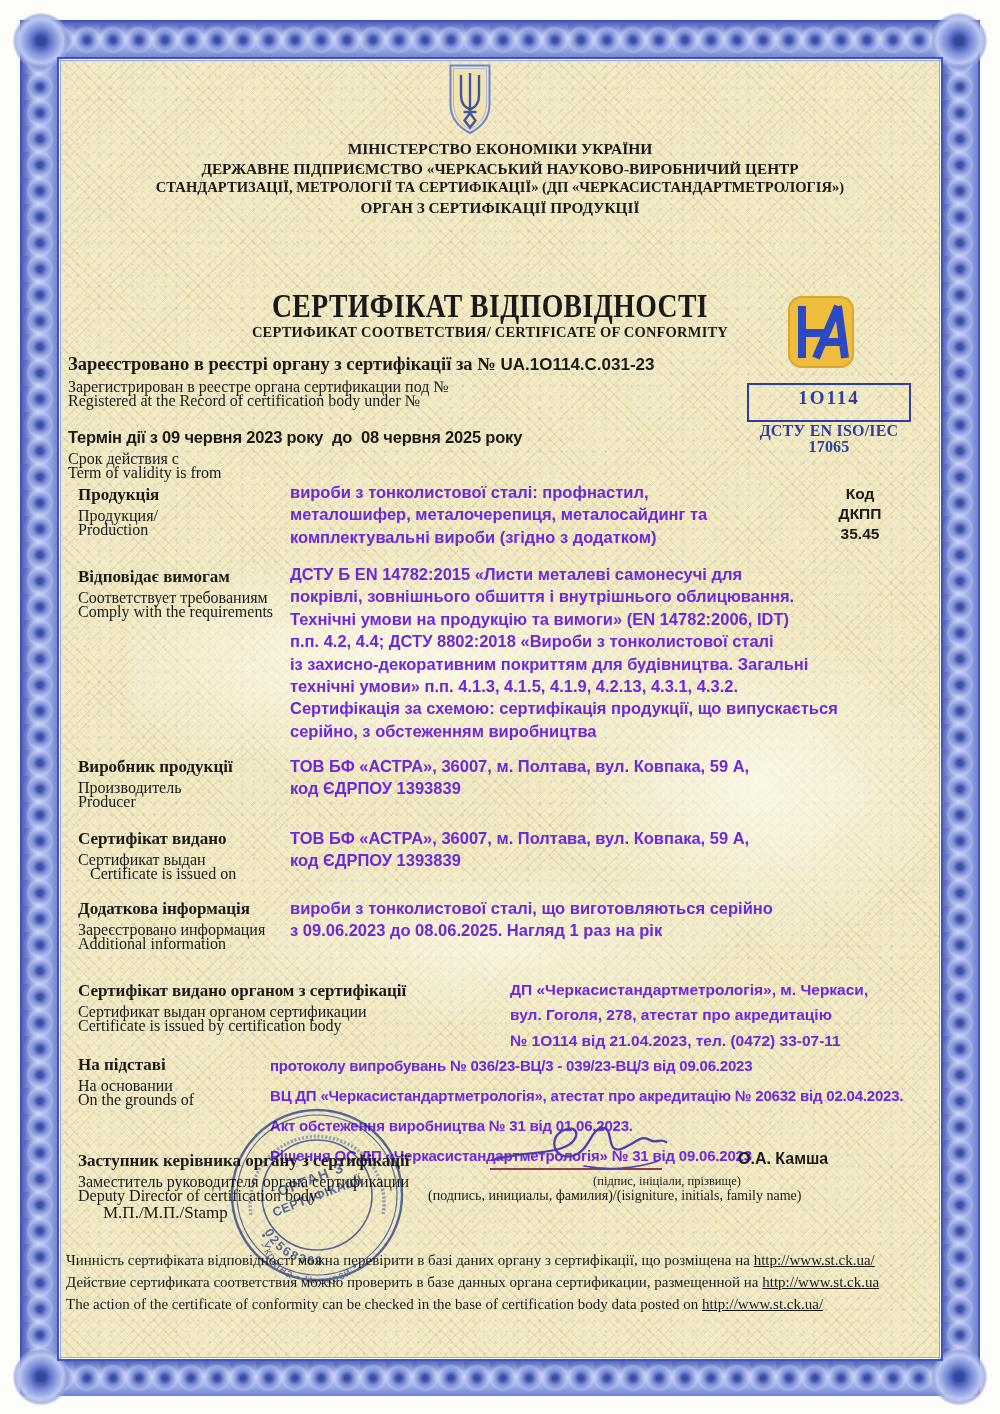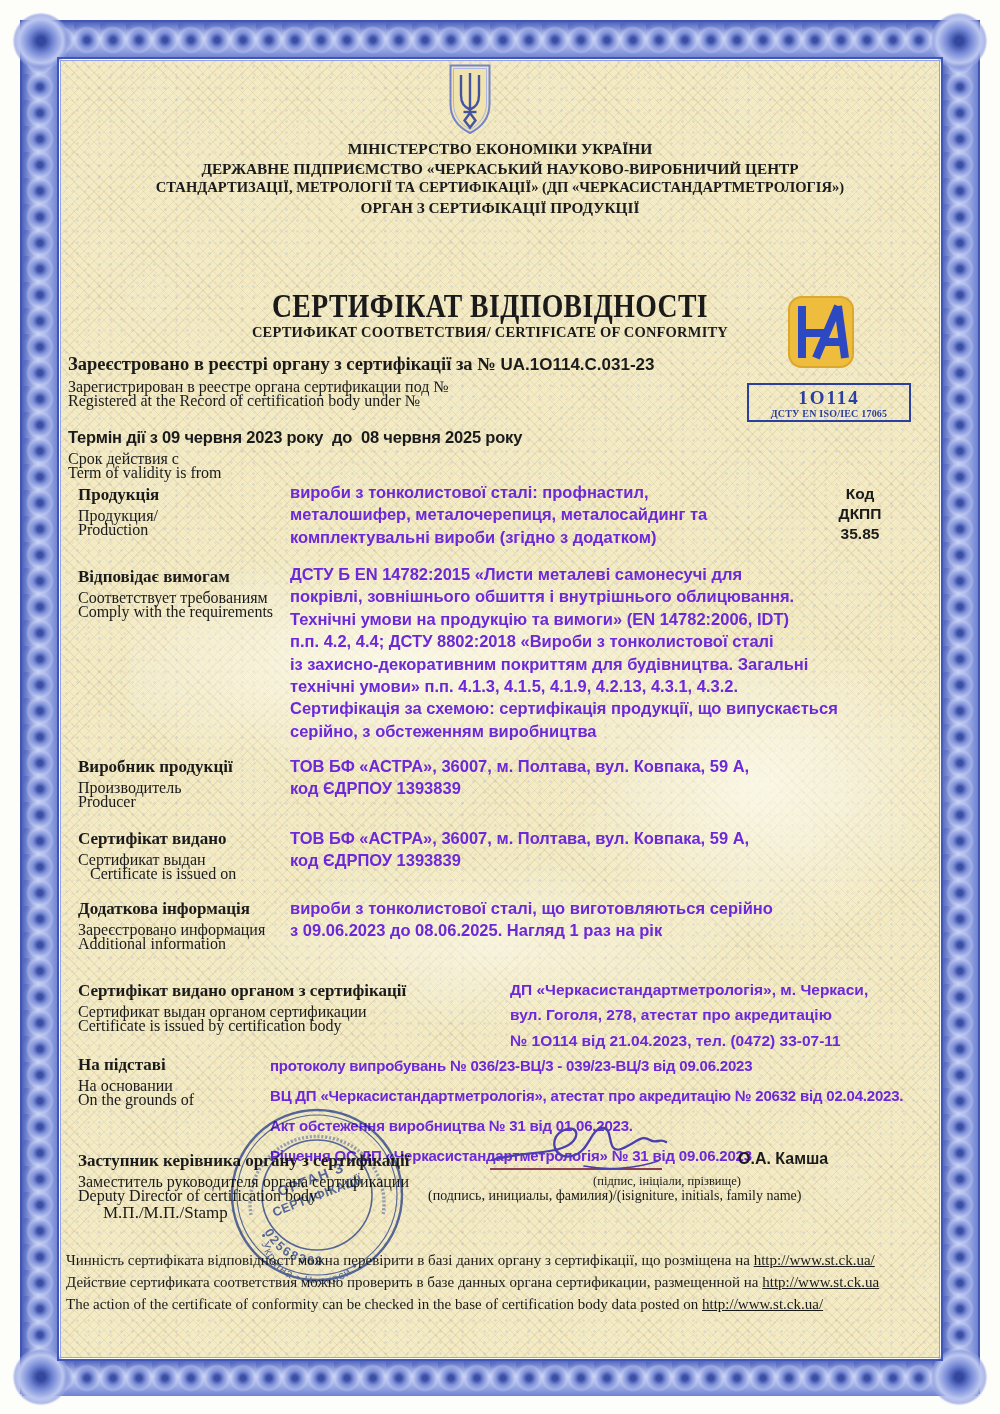--- a/index.html
+++ b/index.html
@@ -56,21 +56,21 @@
   .hdr .h1{font-size:15.5px;} .hdr .h2{font-size:15.3px;} .hdr .h3{font-size:14.6px;} .hdr .h4{font-size:15.3px;}
   .title{left:70px;width:840px;top:288px;text-align:center;font-size:33px;letter-spacing:.5px;
          transform:scaleX(.84);transform-origin:50% 50%;white-space:nowrap;}
   .subtitle{left:70px;width:840px;top:324px;text-align:center;font-size:14.5px;letter-spacing:.2px;}
 
   .acc-mark{left:788px;top:296px;width:66px;height:72px;background:#eebd3e;border-radius:14px;
             box-shadow:inset 0 0 0 2px rgba(180,130,20,.35);}
   .acc-box{left:747px;top:383px;width:160px;height:35px;border:2px solid #2b3f9e;color:#2b3f9e;
            text-align:center;line-height:1;}
   .acc-num{font-size:19px;font-weight:bold;letter-spacing:2px;margin-top:3px;}
-  .acc-std{font-size:10px;font-weight:bold;margin-top:2px;letter-spacing:.2px;}
+  .acc-std{font-size:16px;font-weight:bold;margin-top:16px;letter-spacing:.2px;}
 
   .reg-main{left:68px;top:354px;font-size:18.5px;white-space:nowrap;}
   .reg-num{font-family:"Liberation Sans",sans-serif;font-size:17px;}
   .sub{font-size:16px;line-height:14px;}
   .validity-main{left:68px;top:428px;font-size:16.5px;letter-spacing:-.2px;white-space:pre;}
 
   .lbl{font-size:17px;white-space:nowrap;}
   .val{font-family:"Liberation Sans",sans-serif;font-weight:bold;font-size:16.5px;line-height:22.4px;
        white-space:pre-line;color:#6d28d9;}
   .val-sm{font-size:15.5px;line-height:25.3px;}
@@ -161,21 +161,21 @@
   <div class="abs sub ser" style="left:68px;top:466px;">Term of validity is from</div>
 
   <div class="abs lbl ser-b" style="left:78px;top:485px;">Продукція</div>
   <div class="abs sub ser" style="left:78px;top:509px;">Продукция/</div>
   <div class="abs sub ser" style="left:78px;top:523px;">Production</div>
   <div class="abs val" style="left:290px;top:481px;width:560px;">вироби з тонколистової сталі: профнастил,
 металошифер, металочерепиця, металосайдинг та
 комплектувальні вироби (згідно з додатком)</div>
   <div class="abs code-blk sans-b">Код
 ДКПП
-35.85</div>
+35.45</div>
 
   <div class="abs lbl ser-b" style="left:78px;top:567px;">Відповідає вимогам</div>
   <div class="abs sub ser" style="left:78px;top:591px;">Соответствует требованиям</div>
   <div class="abs sub ser" style="left:78px;top:605px;">Comply with the requirements</div>
   <div class="abs val" style="left:290px;top:563px;width:650px;">ДСТУ Б EN 14782:2015 «Листи металеві самонесучі для
 покрівлі, зовнішнього обшиття і внутрішнього облицювання.
 Технічні умови на продукцію та вимоги» (EN 14782:2006, IDT)
 п.п. 4.2, 4.4; ДСТУ 8802:2018 «Вироби з тонколистової сталі
 із захисно-декоративним покриттям для будівництва. Загальні
 технічні умови» п.п. 4.1.3, 4.1.5, 4.1.9, 4.2.13, 4.3.1, 4.3.2.

